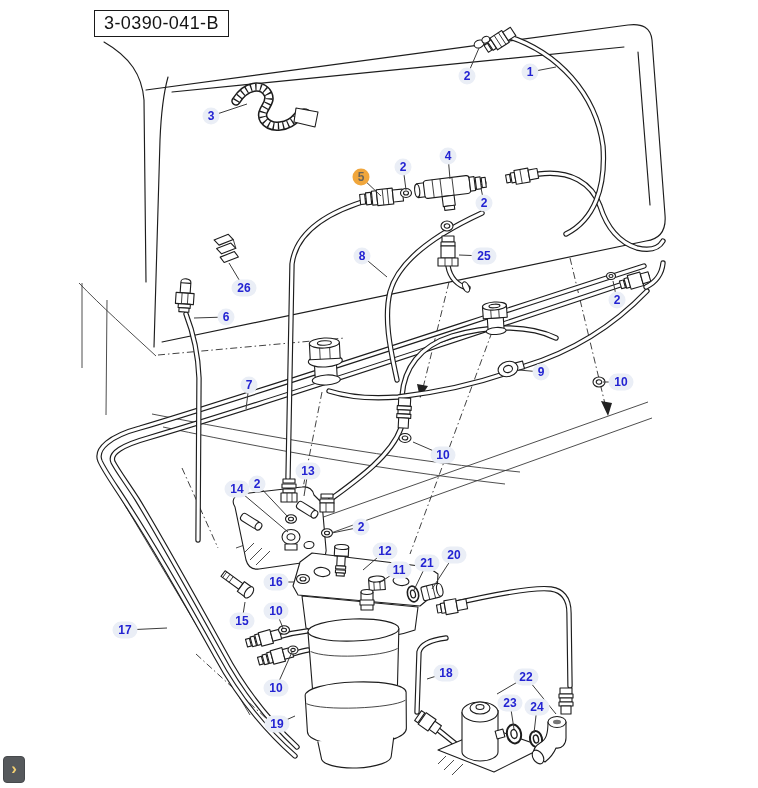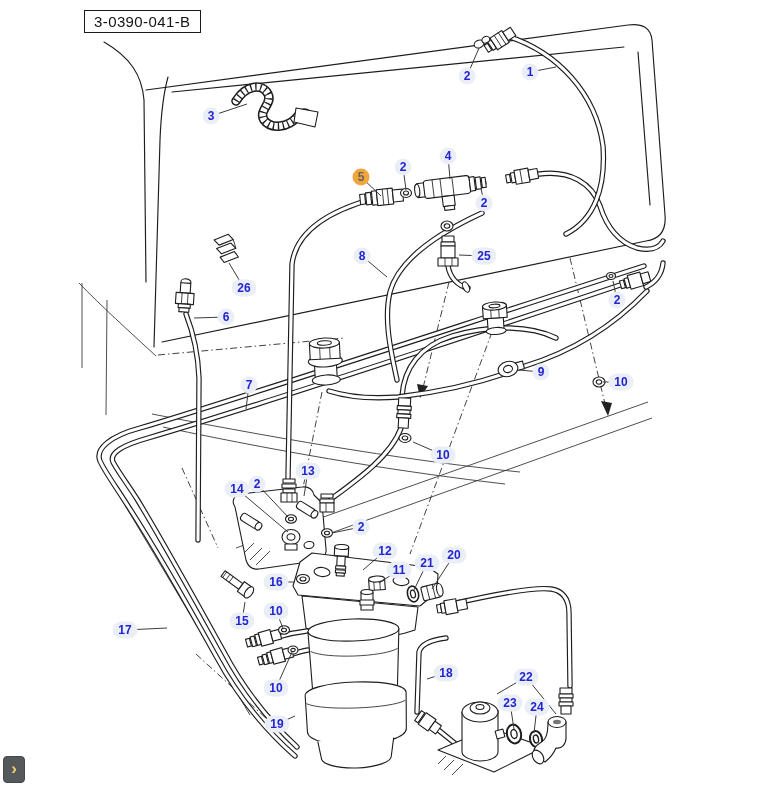--- a/index.html
+++ b/index.html
@@ -1,19 +1,19 @@
 <!DOCTYPE html>
 <html><head>
 <meta charset="utf-8">
 <style>
   html,body{margin:0;padding:0;background:#fff;}
   .stage{position:relative;width:758px;height:788px;background:#fff;overflow:hidden;
          font-family:"Liberation Sans",sans-serif;}
-  .code-box{position:absolute;left:84px;top:10px;border:1.7px solid #1a1a1a;background:#fff;
-            padding:2px 9px;font-size:15px;letter-spacing:.4px;color:#141414;white-space:nowrap;}
+  .code-box{position:absolute;left:94px;top:10px;border:1.7px solid #1a1a1a;background:#fff;
+            padding:2px 9px;font-size:18px;letter-spacing:.4px;color:#141414;white-space:nowrap;}
   .nav-btn{position:absolute;left:3px;top:756px;width:20px;height:25px;background:#56595c;
            border:1px solid #46494c;border-radius:4px;display:flex;align-items:center;
            justify-content:center;cursor:pointer;}
   .nav-btn span{color:#f3d072;font-weight:bold;font-size:17px;line-height:1;transform:translateY(-1px);}
   svg{position:absolute;left:0;top:0;}
   
   .ln{stroke:#1d1d1d;stroke-width:1.15;fill:none;stroke-linecap:round;stroke-linejoin:round;}
   .thin{stroke:#3a3a3a;stroke-width:.9;fill:none;}
   .dash{stroke:#2c2c2c;stroke-width:.9;fill:none;stroke-dasharray:7 3 1.5 3;}
   .pipe{stroke:#1d1d1d;stroke-width:5.4;fill:none;stroke-linecap:round;stroke-linejoin:round;}

